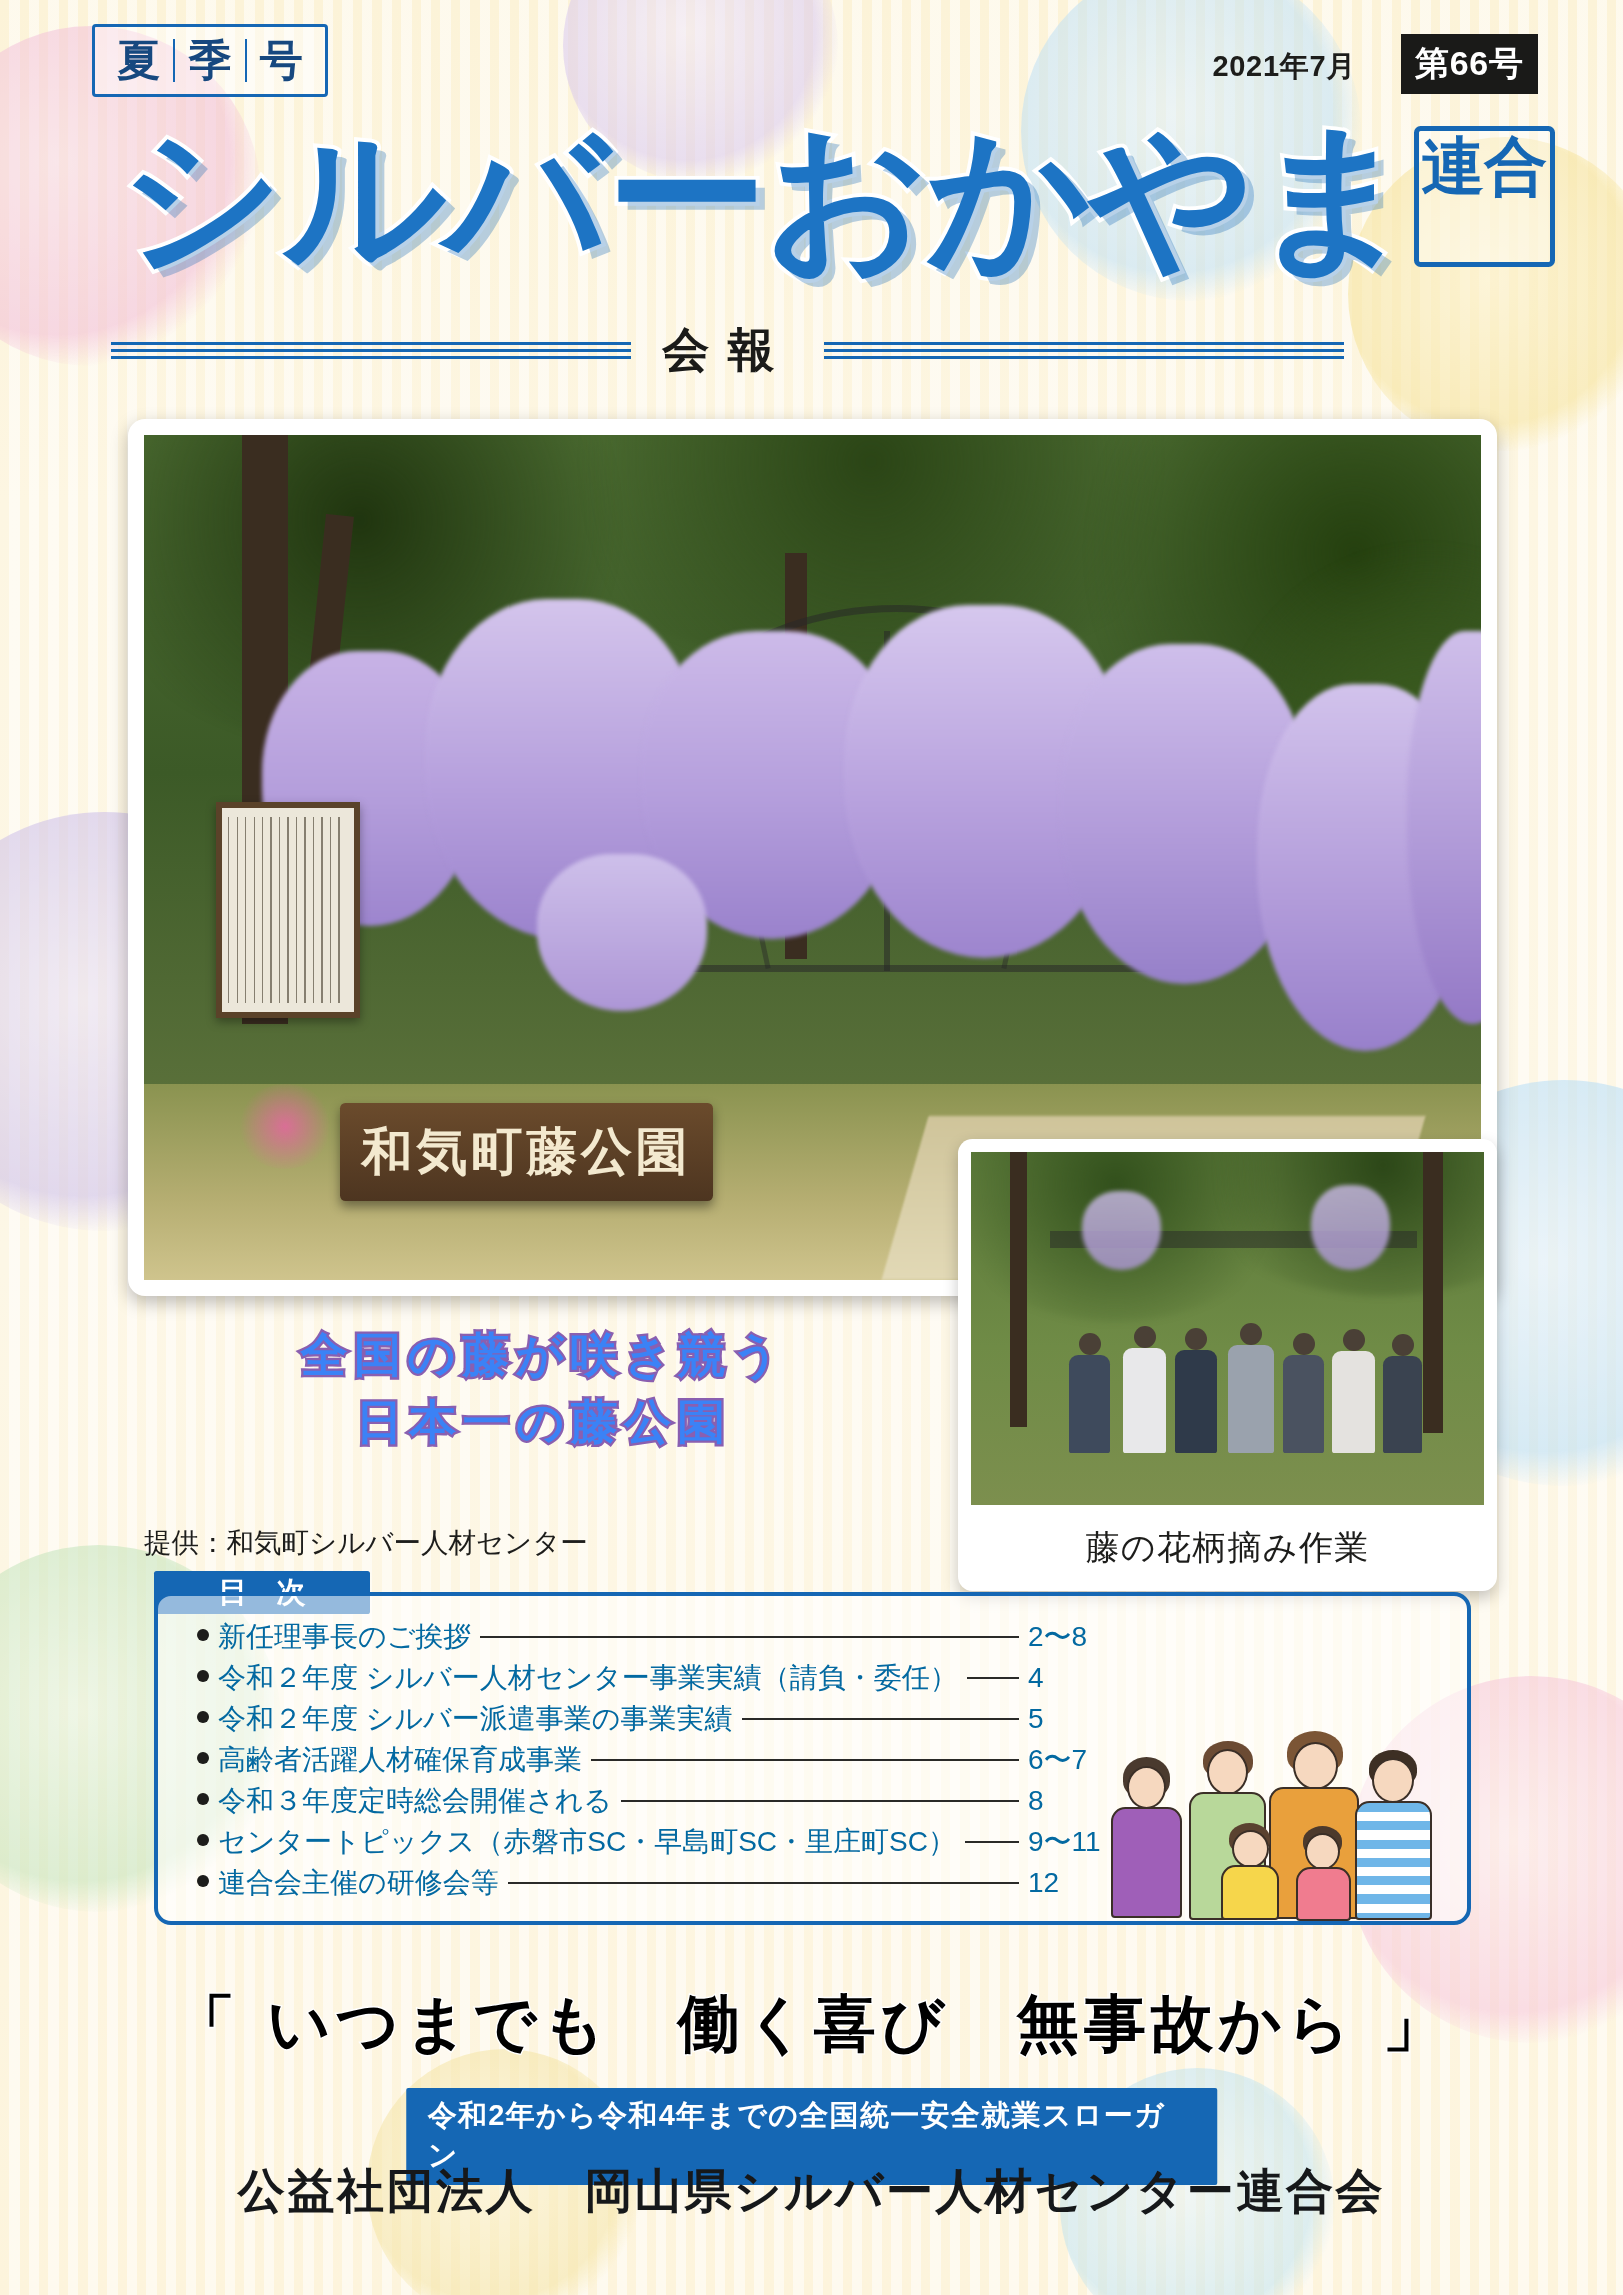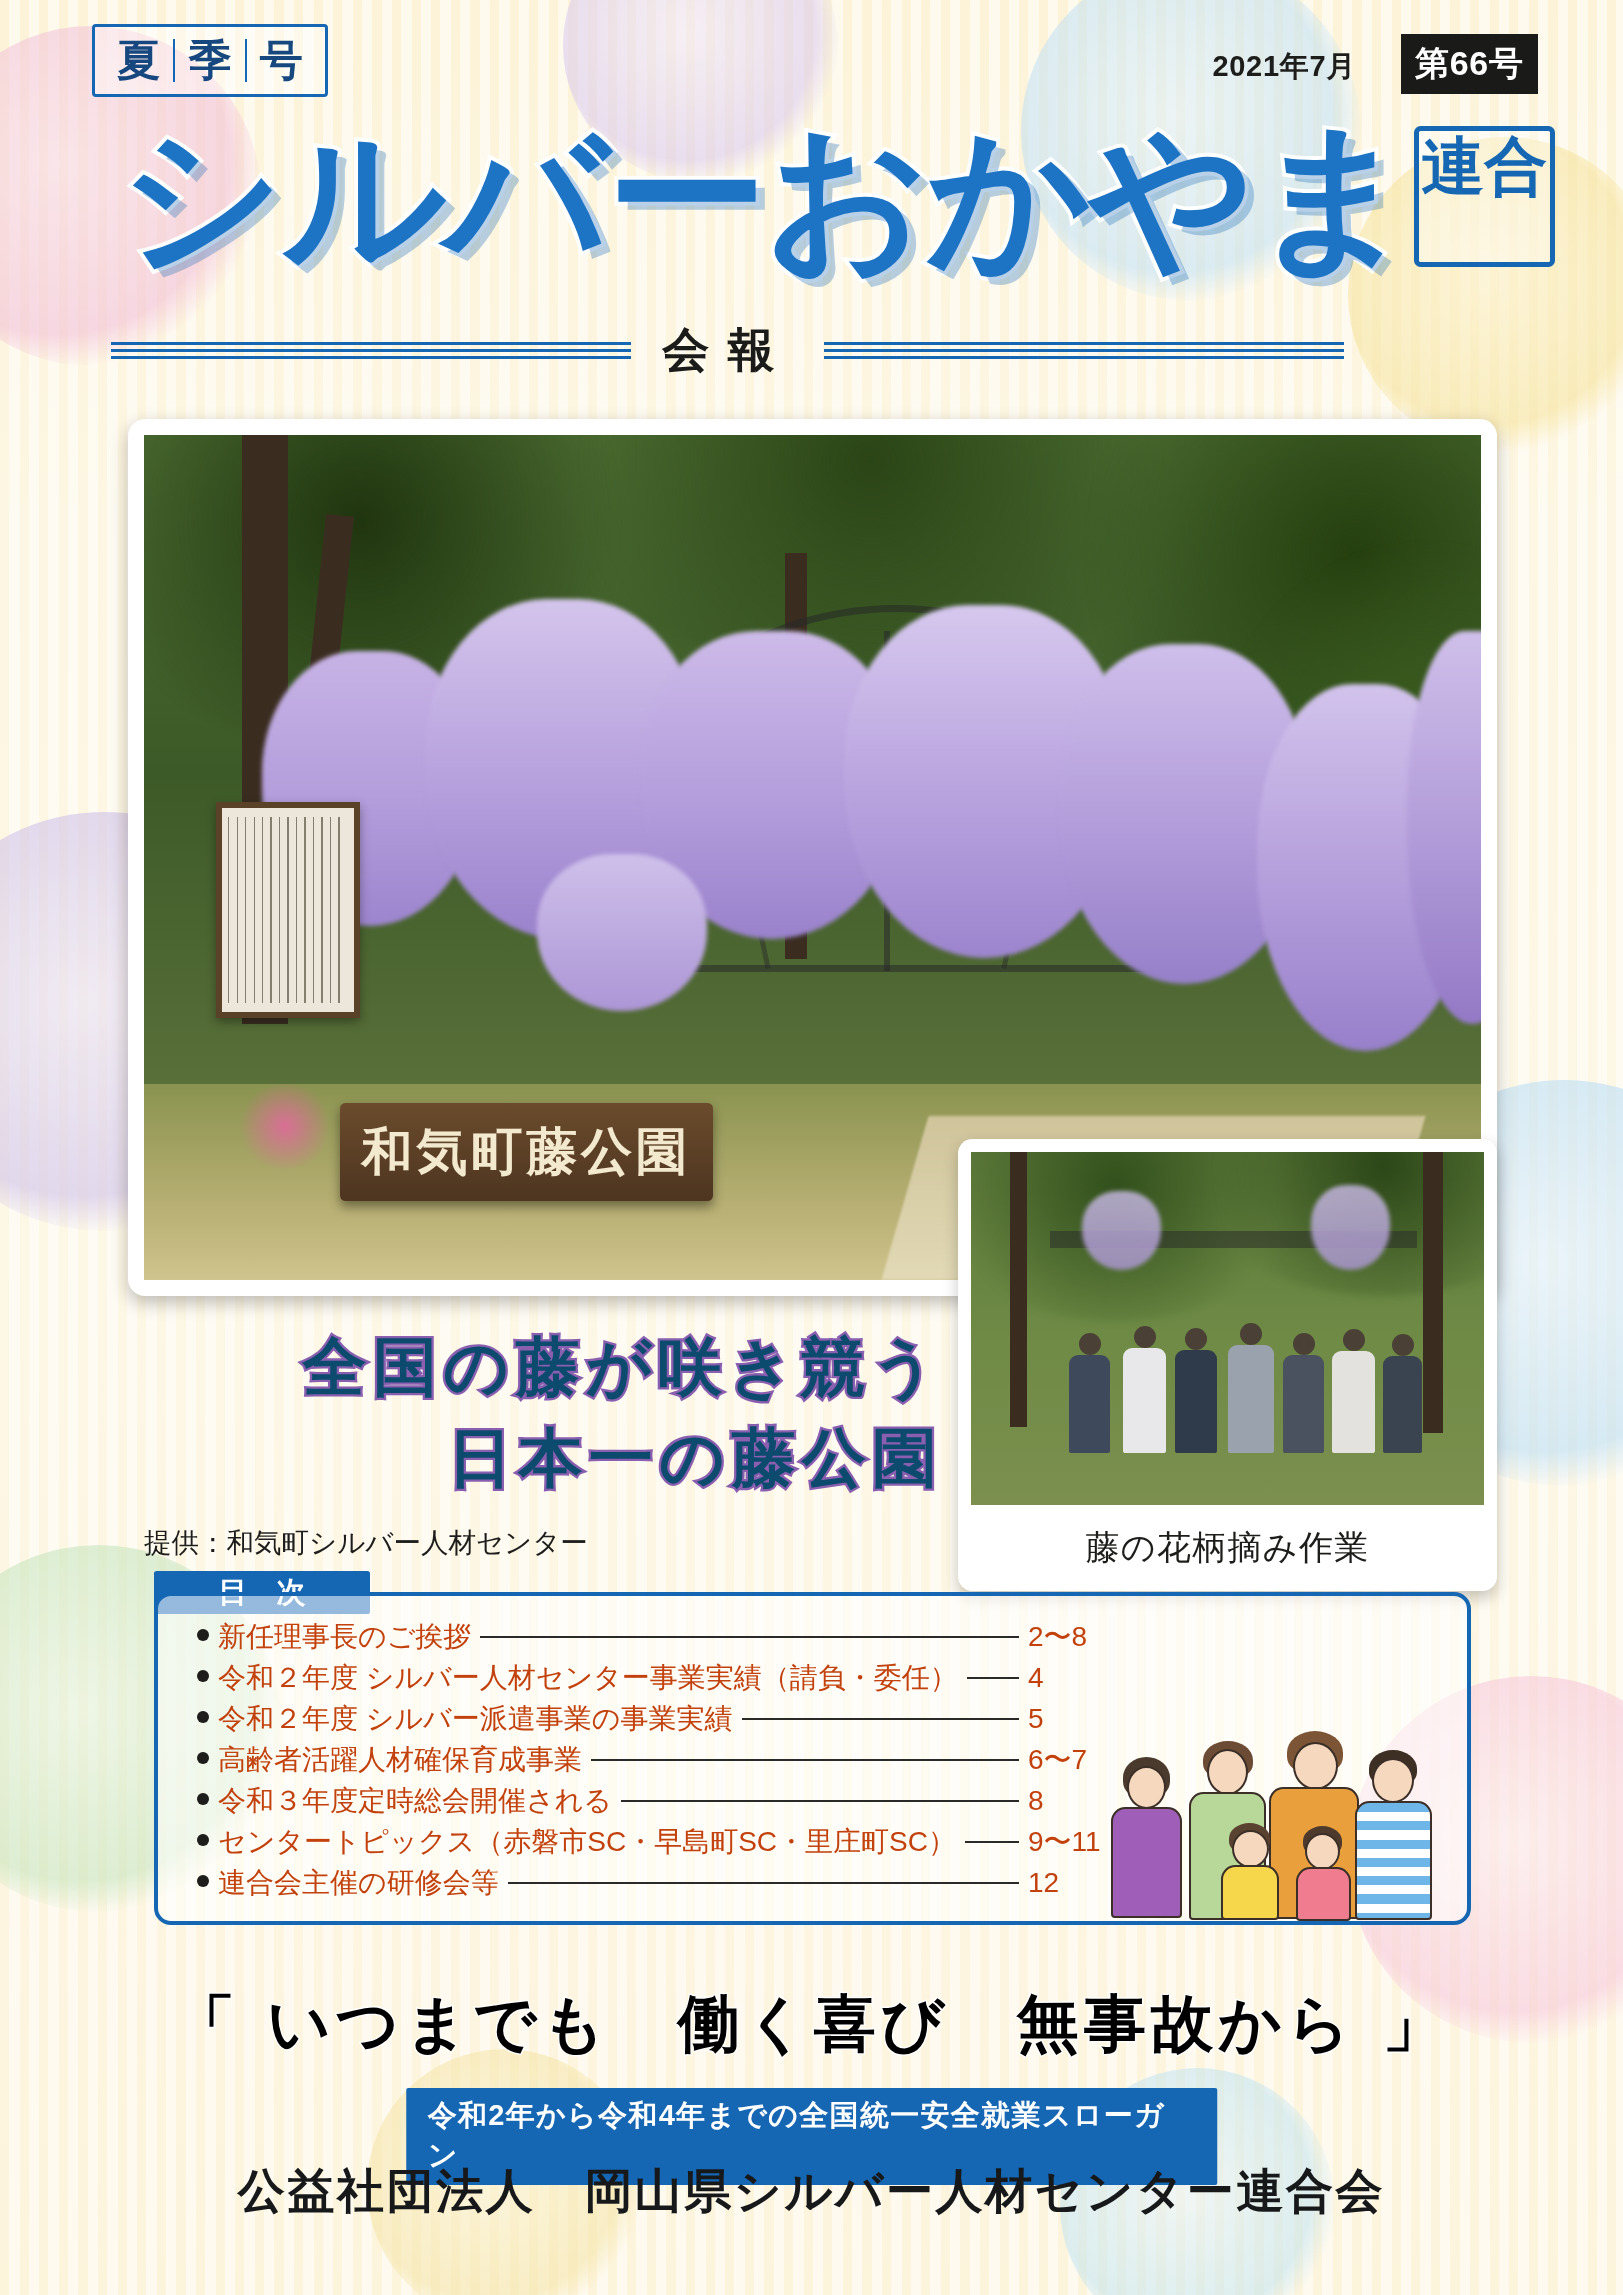--- a/index.html
+++ b/index.html
@@ -272,26 +272,26 @@
     transform: translateX(-50%);
     width: 22px; height: 22px; border-radius: 50%;
     background: #4a4036;
   }
 
   
   #catch {
     position: absolute;
     left: 144px; top: 1322px;
     width: 799px;
-    text-align: right;
-    font-family: "DejaVu Serif", serif;
-    font-weight: bold;
-    font-size: 64px;
+    text-align: center;
+    font-family: "DejaVu Serif", serif;
+    font-weight: bold;
+    font-size: 47px;
     line-height: 1.42;
-    color: #0c4a6e;
+    color: #3b82f6;
     -webkit-text-stroke: 4.6px #8a5fb0;
     paint-order: stroke fill;
     letter-spacing: 6.5px;
   }
   #credit {
     position: absolute;
     left: 144px; top: 1525px;
     width: 799px;
     text-align: left;
     padding-right: 13px;
@@ -324,21 +324,21 @@
   #toc-list {
     position: absolute;
     left: 39px; top: 22px;
     width: 929px;
     list-style: none;
   }
   #toc-list li {
     display: flex;
     align-items: baseline;
     font-size: 28px;
-    color: #c2410c;
+    color: #0369a1;
     height: 41px;
   }
   #toc-list li .dot {
     flex: none;
     width: 11.8px; height: 11.8px;
     border-radius: 50%;
     background: #1d1d1b;
     margin-right: 9.2px;
     position: relative; top: -5.2px;
   }

